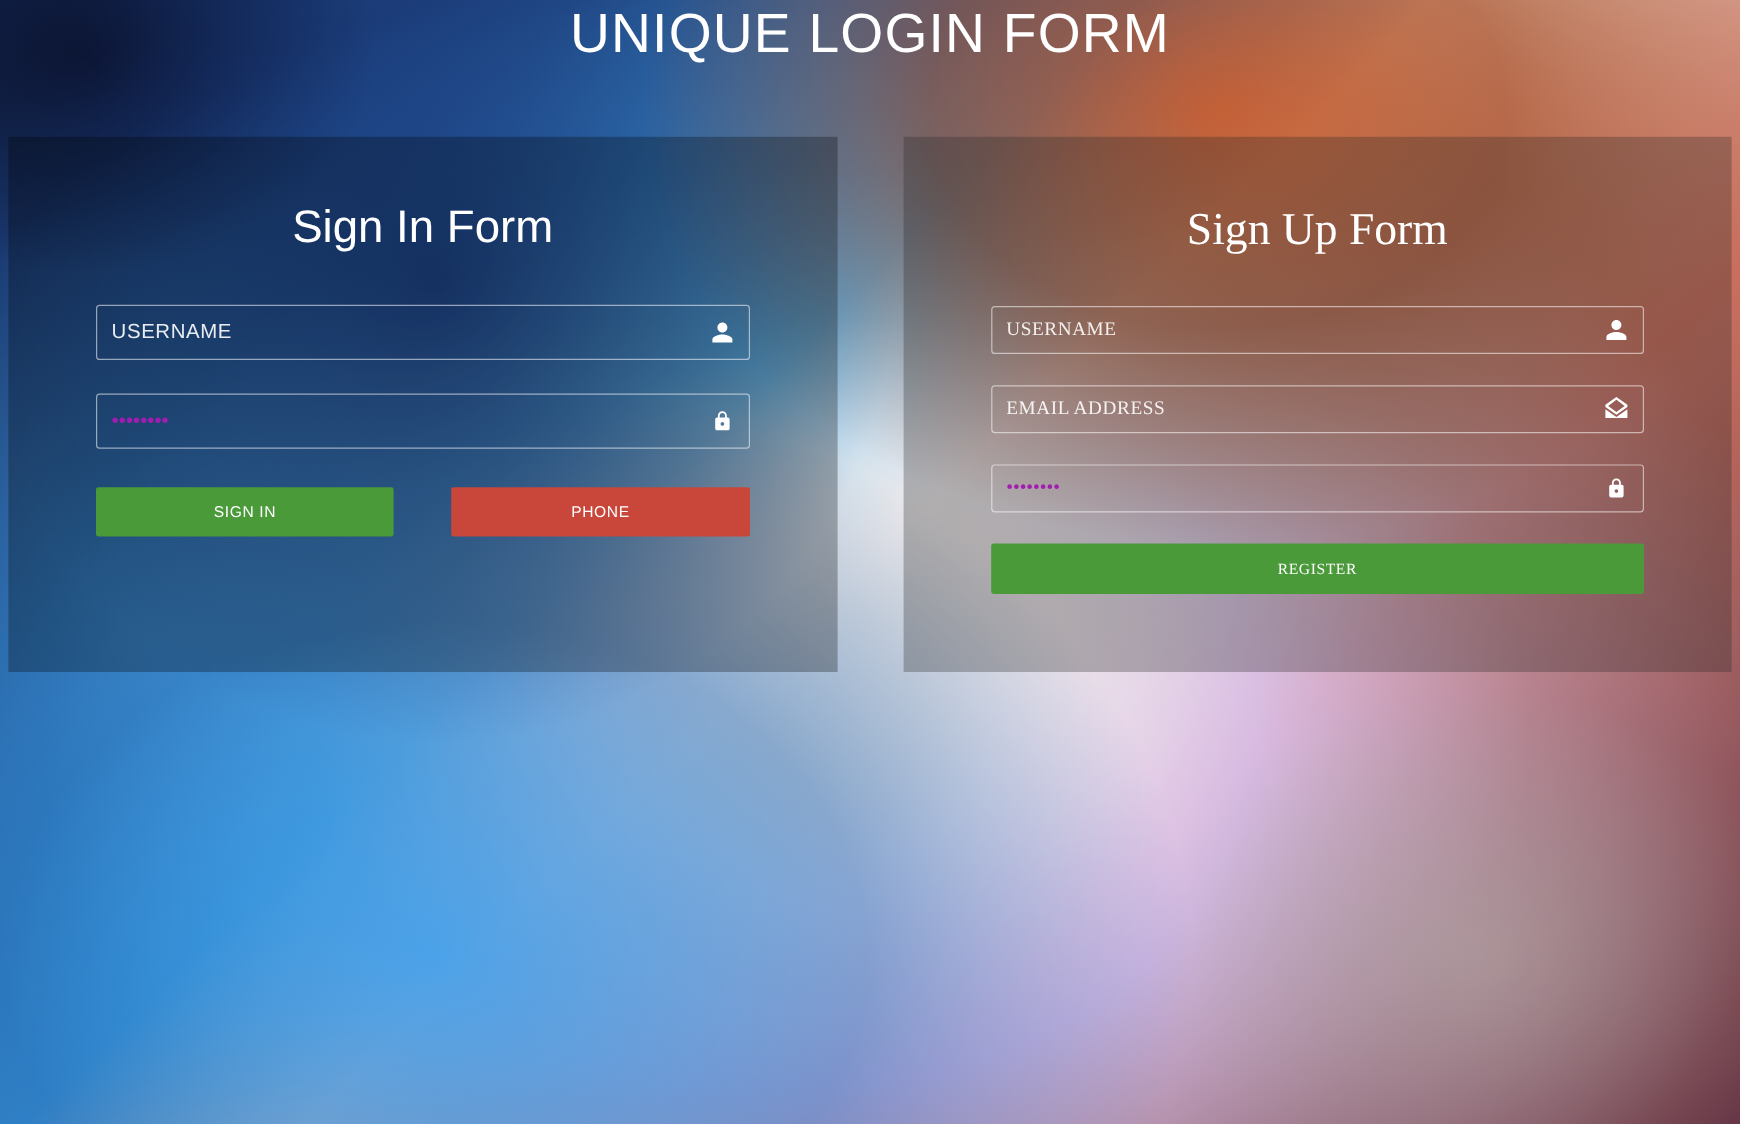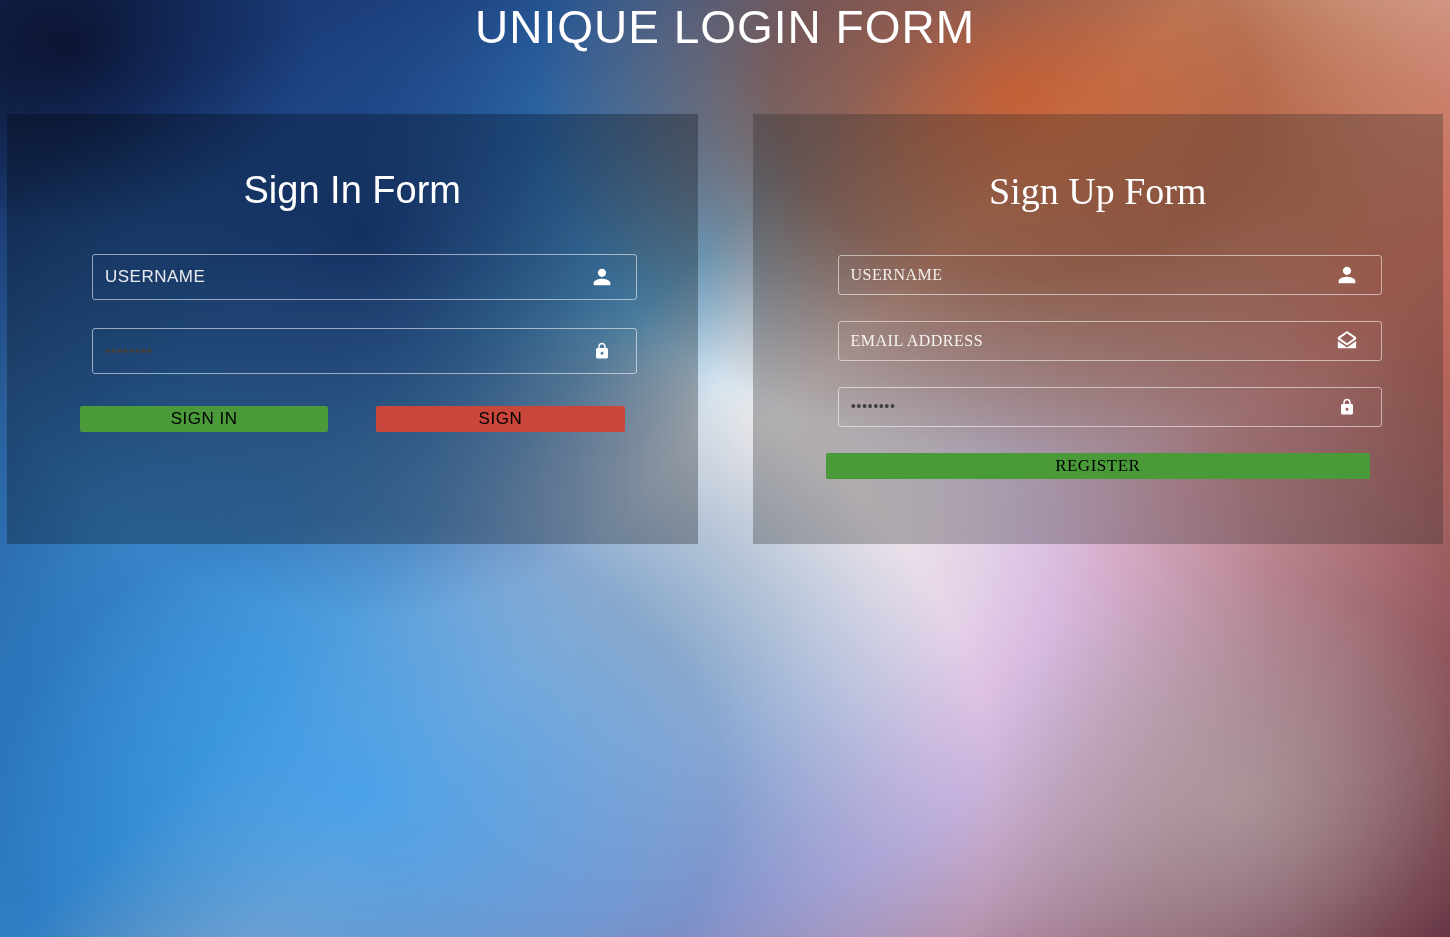--- a/index.html
+++ b/index.html
@@ -70,25 +70,24 @@
     }
     .signup .input-wrapper {
       margin-bottom: 26px;
     }
     .form-input {
       width: 100%;
       background: transparent;
       border: 1px solid rgba(255, 255, 255, 0.55);
       border-radius: 3px;
       padding: 12px 50px 12px 12px;
-      color: #404040;
+      color: #a21caf;
       font-size: 17px;
       font-family: inherit;
       outline: none;
-      margin-left: 12px;
     }
     .signup .form-input {
       padding: 10px 50px 10px 12px;
       font-size: 16px;
     }
     .form-input::placeholder {
       color: rgba(255, 255, 255, 0.9);
       letter-spacing: 0.5px;
     }
     .input-icon {
@@ -106,23 +105,23 @@
       fill: #fff;
     }
     .button-row {
       display: flex;
       gap: 48px;
       margin-top: 32px;
     }
     .btn {
       flex: 1;
       border: none;
-      padding: 3px 0;
-      font-size: 17px;
-      color: #000000;
+      padding: 13px 0;
+      font-size: 13px;
+      color: #ffffff;
       cursor: pointer;
       font-family: inherit;
       border-radius: 2px;
       letter-spacing: 0.5px;
     }
     .btn-green {
       background: #4a9a3a;
     }
     .btn-red {
       background: #c9473a;
@@ -154,21 +153,21 @@
       <input type="password" class="form-input" value="password" placeholder="PASSWORD" style="">
       <span class="input-icon">
         <svg viewBox="0 0 24 24" width="18" height="18">
             <path d="M18 8h-1V6c0-2.8-2.2-5-5-5S7 3.2 7 6v2H6c-1.1 0-2 .9-2 2v10c0 1.1.9 2 2 2h12c1.1 0 2-.9 2-2V10c0-1.1-.9-2-2-2zM9 6c0-1.7 1.3-3 3-3s3 1.3 3 3v2H9V6zm3 11c-1.1 0-2-.9-2-2s.9-2 2-2 2 .9 2 2-.9 2-2 2z"></path>
           </svg>
       </span>
     </div>
 
     <div class="button-row">
       <button class="btn btn-green">SIGN IN</button>
-      <button class="btn btn-red">SIGN</button>
+      <button class="btn btn-red">PHONE</button>
     </div>
   </div>
 
   <div class="form-panel signup">
     <h2 class="form-title">Sign Up Form</h2>
 
     <div class="input-wrapper">
       <input type="text" class="form-input" placeholder="USERNAME" style="">
       <span class="input-icon">
         <svg viewBox="0 0 24 24" width="20" height="20">

